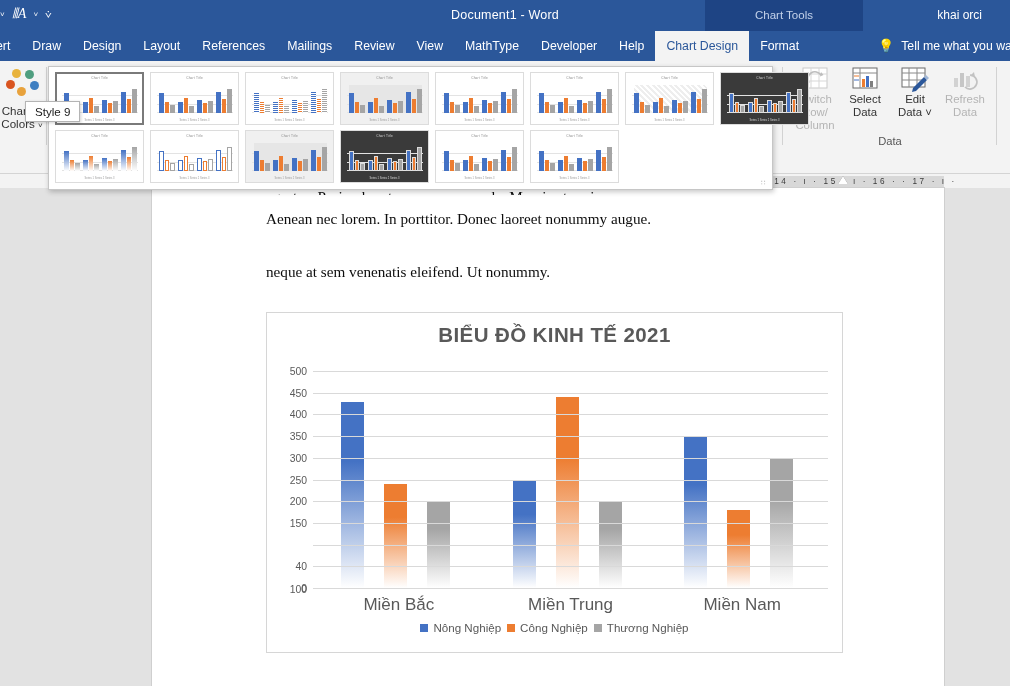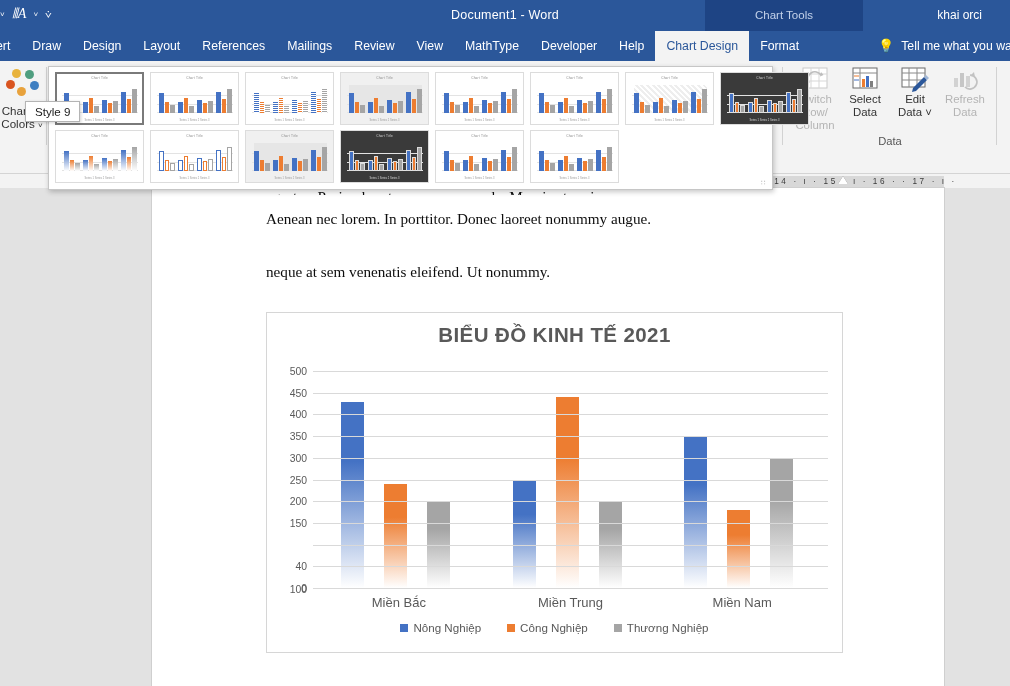--- a/index.html
+++ b/index.html
@@ -158,24 +158,24 @@
     display: flex; align-items: flex-end;
   }
   .cat-group {
     flex: 1; display: flex; align-items: flex-end; justify-content: flex-start;
     height: 100%; position: relative; gap: 20px; padding-left: 28px;
   }
   .bar { width: 23px; position: relative; }
   .catlabels {
     position: absolute; left: 46px; right: 14px; top: 282px; display: flex;
   }
-  .catlabel { flex: 1; text-align: center; font-size: 13px; color: #595959; }
+  .catlabel { flex: 1; text-align: center; font-size: 17px; color: #595959; }
   .legend {
     position: absolute; left: 0; right: 0; top: 308px; display: flex;
-    justify-content: center; gap: 26px; align-items: center;
+    justify-content: center; gap: 6px; align-items: center;
   }
   .lg { display: flex; align-items: center; gap: 5px; font-size: 11.6px; color: #595959; }
   .swatch { width: 8px; height: 8px; display: block; }
 
   
   .thumb {
     width: 89px; height: 53px; border: 1px solid #dcdcdc; background: #fff;
     position: relative; flex: 0 0 auto; overflow: hidden;
   }
   .thumb.sel { outline: 2px solid #7a7a7a; outline-offset: -2px; border-color: #7a7a7a; }

